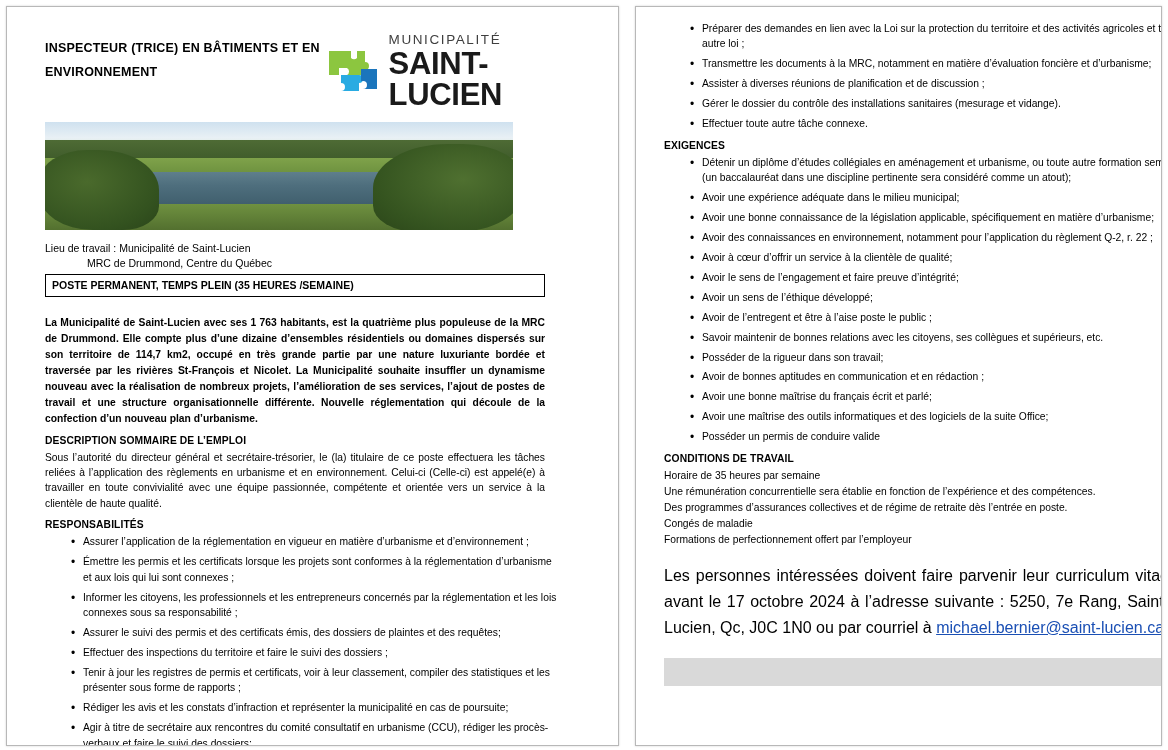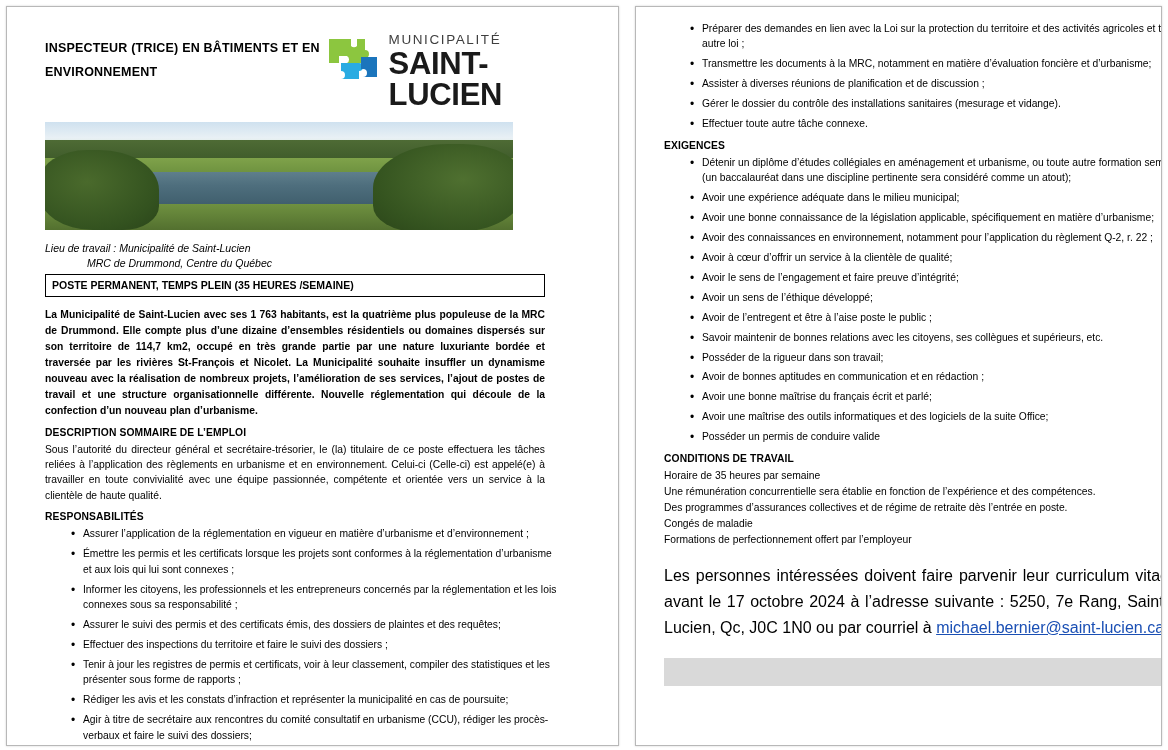--- a/index.html
+++ b/index.html
@@ -48,21 +48,21 @@
     font-size: 12.5px;
     font-weight: bold;
     letter-spacing: 0.2px;
     line-height: 1.9;
     color: #000;
     width: 290px;
     margin-top: 8px;
   }
   .logo-block {
     display: flex;
-    align-items: flex-start;
+    align-items: center;
     gap: 8px;
     margin-top: 4px;
   }
   .logo-mark {
     width: 56px;
     height: 52px;
     position: relative;
   }
   .logo-text { line-height: 1; }
   .logo-top {
@@ -118,36 +118,35 @@
     background: radial-gradient(ellipse at 60% 40%, #4f7030 0%, #34531f 70%, #2b4519 100%);
     border-radius: 50% 40% 45% 30%;
   }
 
   
   .lieu {
     margin-top: 11px;
     font-size: 10.5px;
     line-height: 1.45;
     color: #000;
-    font-style: italic;
   }
   .lieu-sub { margin-left: 42px; display:block; }
 
   .poste-box {
     margin-top: 3px;
     border: 1.2px solid #000;
     padding: 4px 6px 5px 6px;
     font-size: 10.5px;
     font-weight: bold;
     width: 500px;
     box-sizing: border-box;
   }
 
   .intro {
-    margin-top: 10px;
+    margin-top: 18px;
     font-size: 10.3px;
     font-weight: bold;
     line-height: 1.55;
     text-align: justify;
     width: 500px;
   }
 
   h3.sec {
     font-size: 10.3px;
     font-weight: bold;

